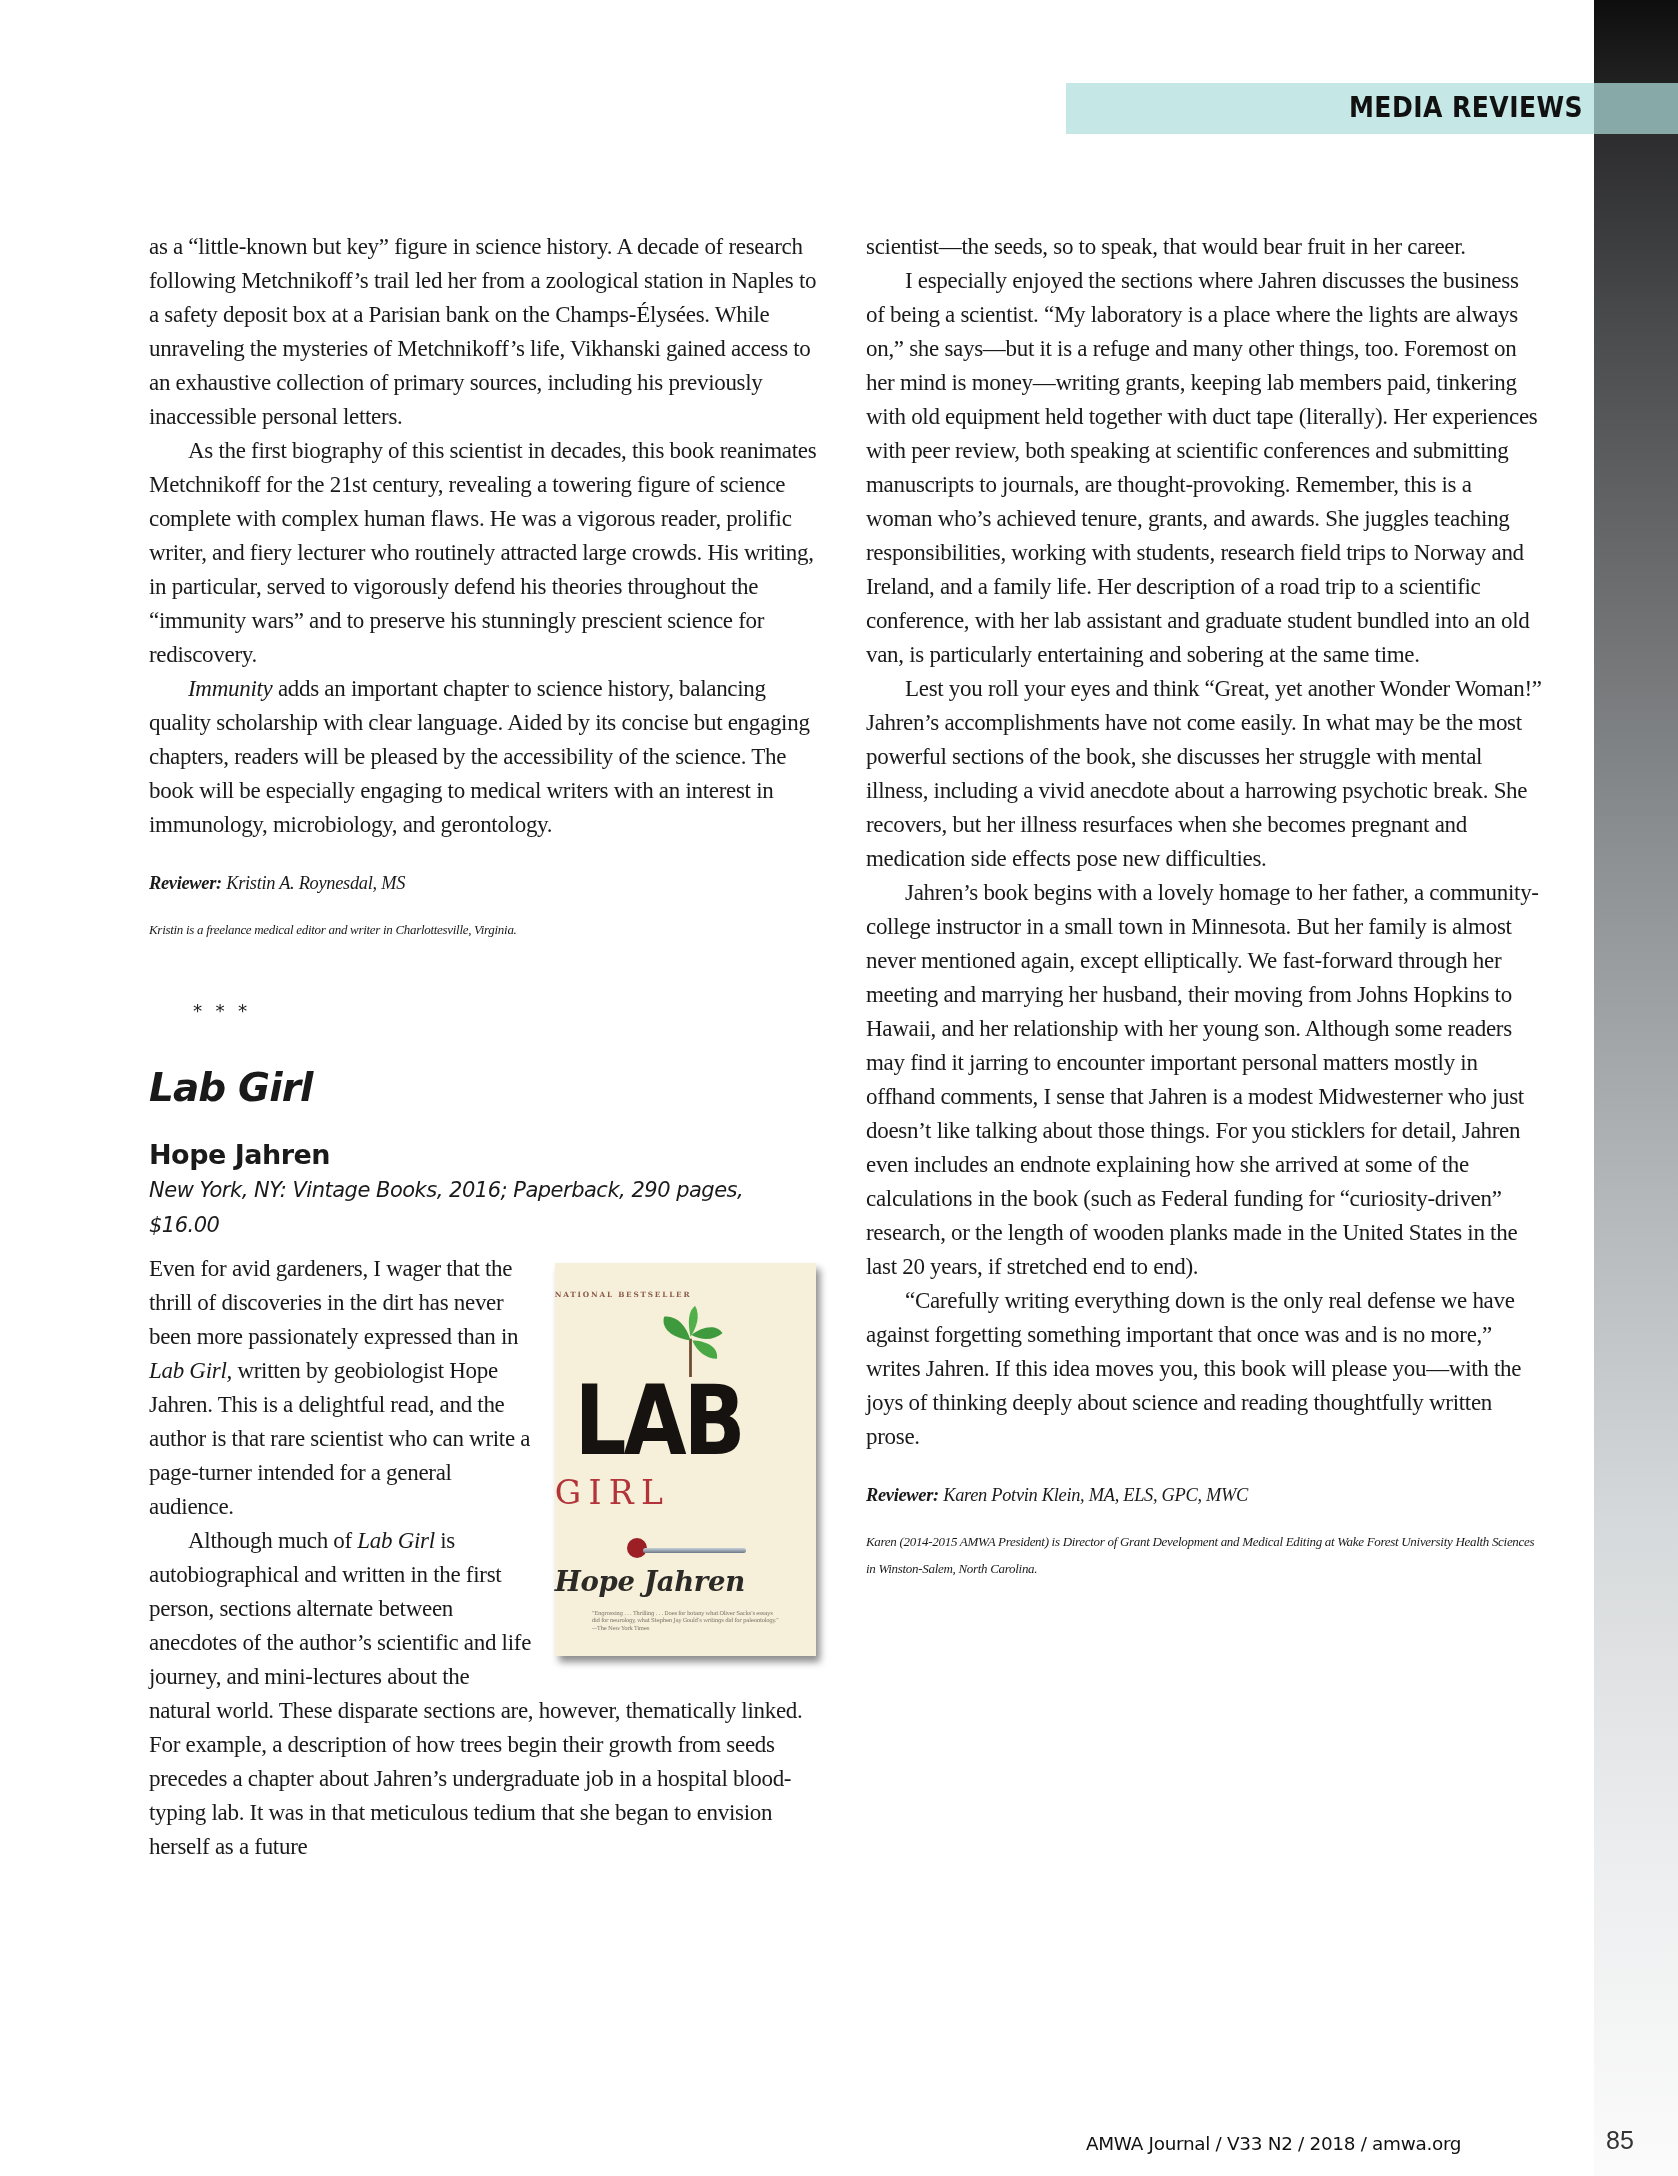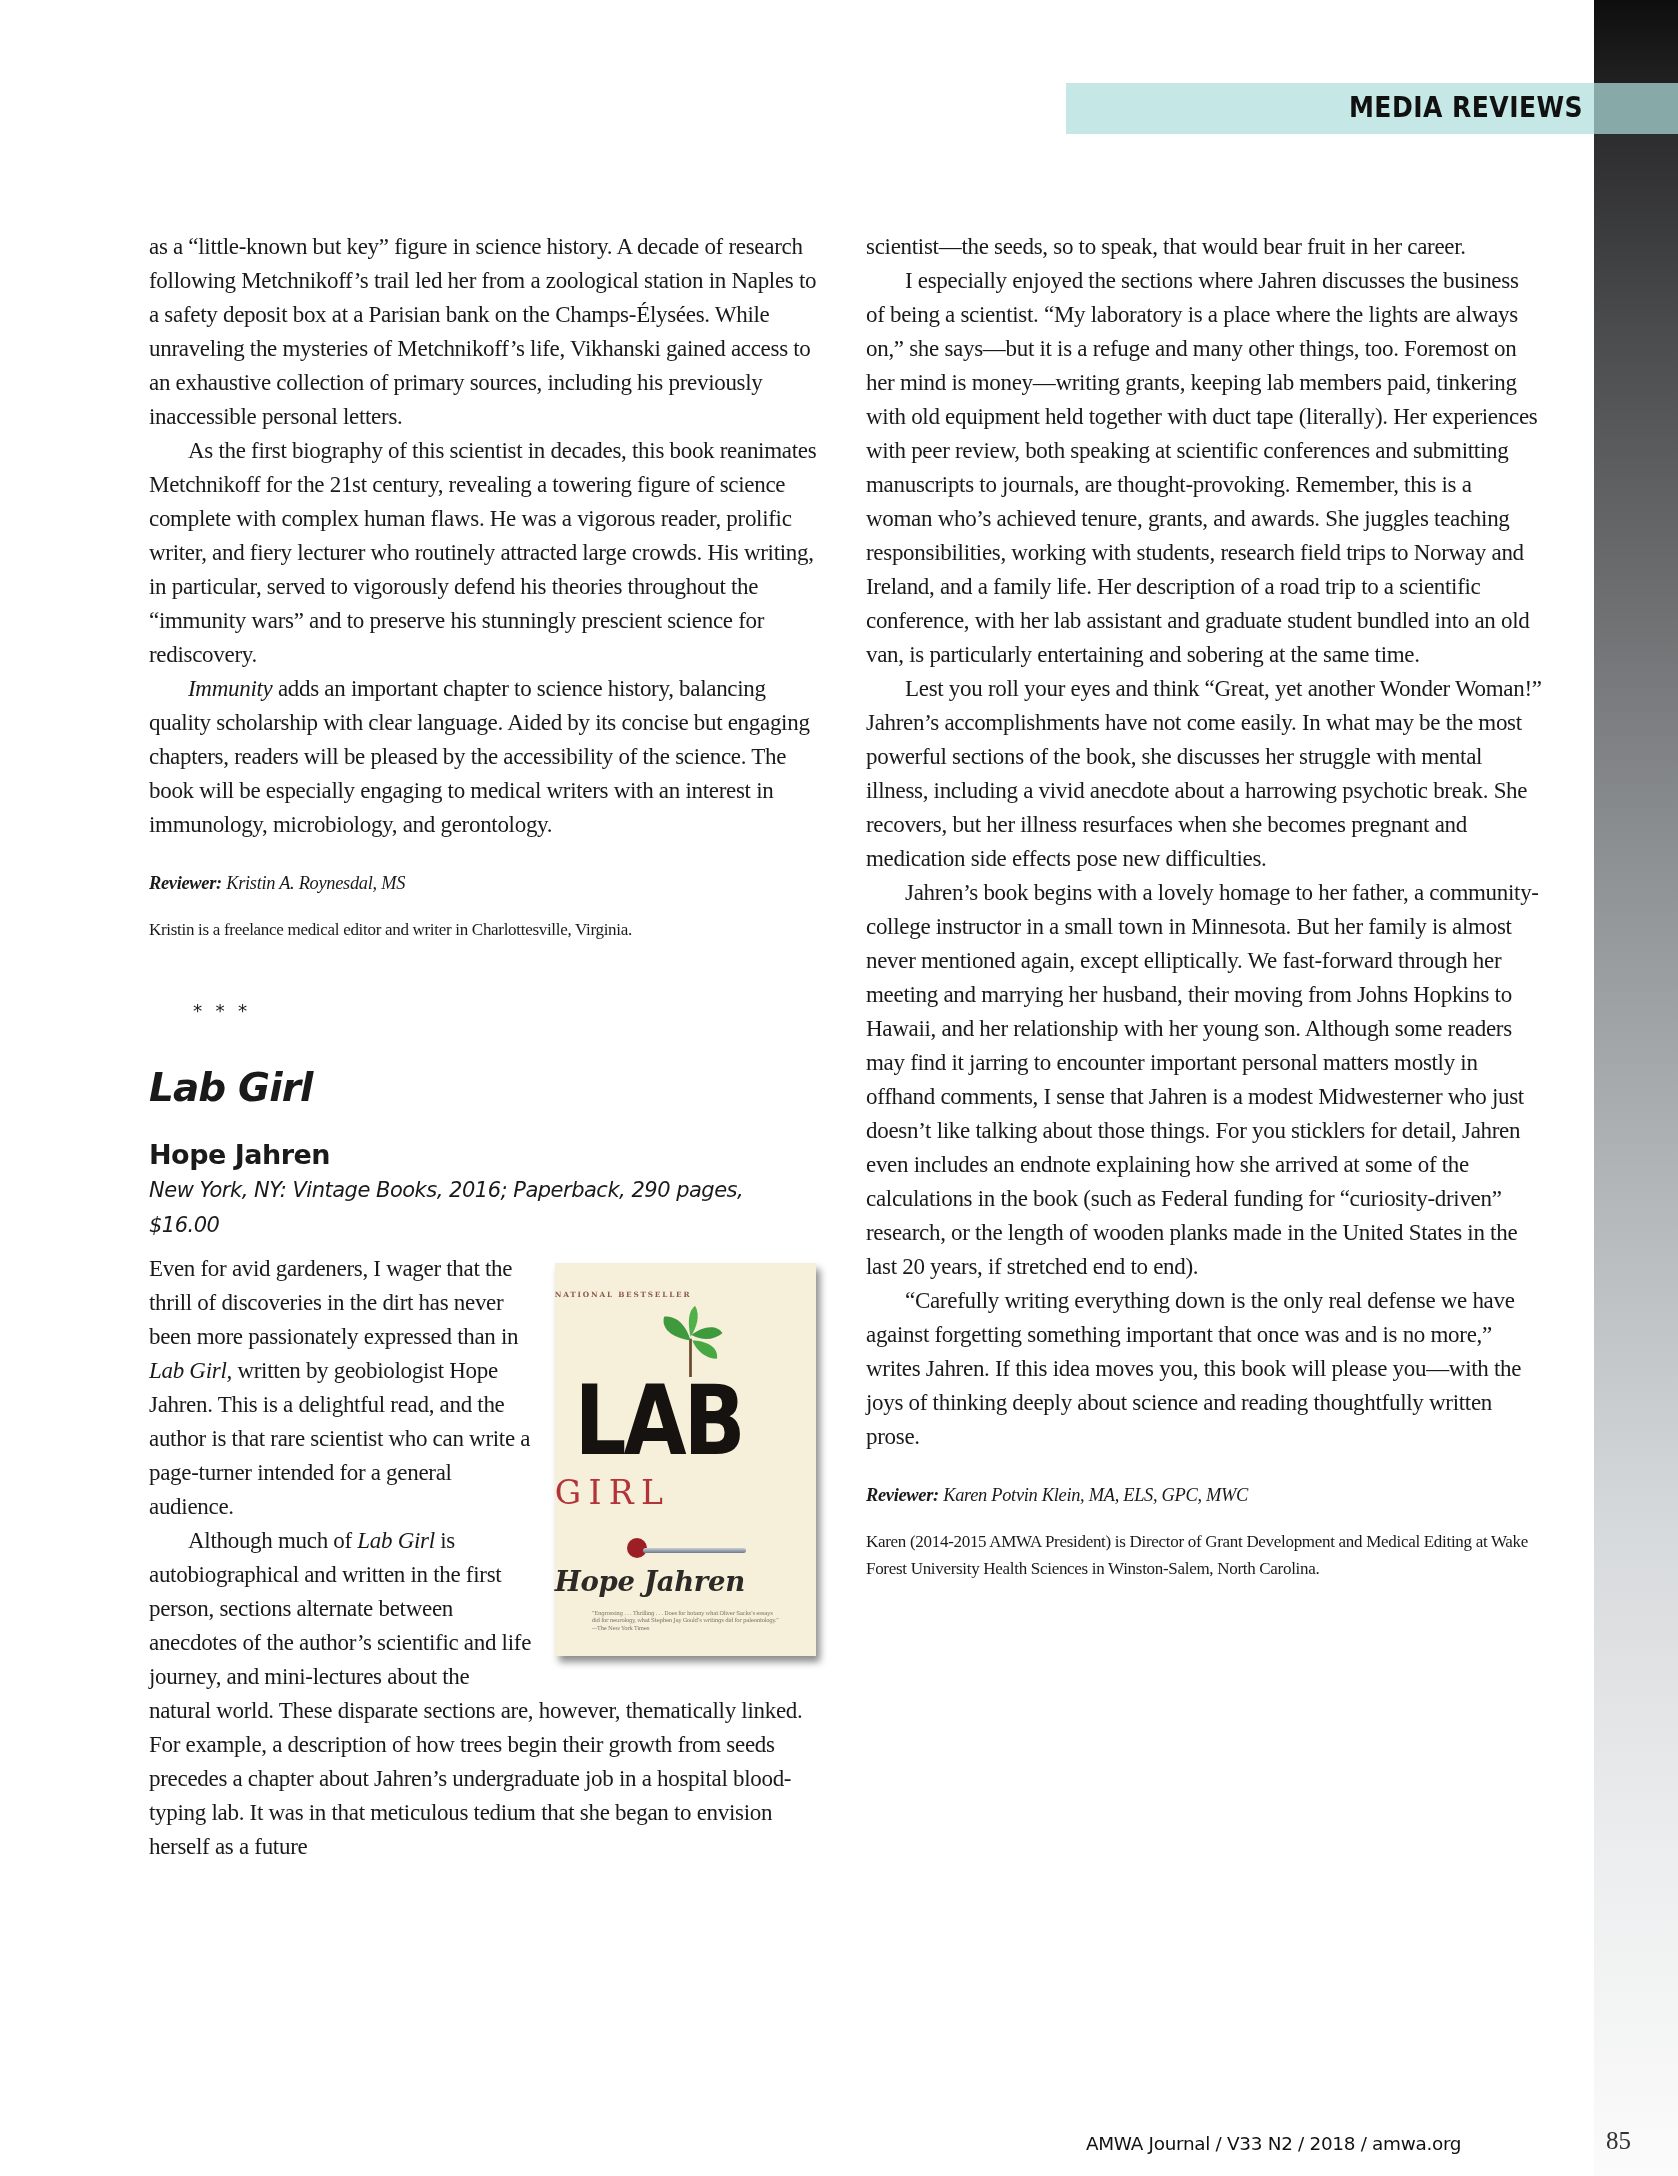--- a/index.html
+++ b/index.html
@@ -32,21 +32,21 @@
   .col-left { left: 149px; width: 676px; }
   .col-right { left: 866px; width: 676px; }
   .col p { margin: 0; text-align: left; }
   .col p.indent { text-indent: 39px; }
   .col p.cont { text-indent: 0; }
   em, i { }
   .reviewer {
     font-style: italic; font-size: 18.4px; line-height: 26px; margin-top: 27.5px !important;
   }
   .reviewer b { font-weight: bold; }
-  .bio { font-size: 17px; line-height: 27px; margin-top: 20px !important; }
+  .bio { font-style: italic; font-size: 13px; line-height: 27px; margin-top: 20px !important; }
   .separator {
     text-align: center; font-family: "DejaVu Sans", sans-serif; font-size: 18.4px;
     margin-top: 51px !important; letter-spacing: 3.7px; padding-left: 44px;
   }
   .book-title {
     font-family: "DejaVu Sans", sans-serif; font-style: italic; font-weight: bold;
     font-size: 39px; line-height: 46px; margin-top: 37px !important; letter-spacing: -0.9px;
   }
   .book-author {
     font-family: "DejaVu Sans", sans-serif; font-weight: bold; font-size: 27px;
@@ -95,21 +95,21 @@
     position: absolute; top: 347px; left: 37px; right: 37px; font-size: 5.5px; line-height: 7.3px;
     color: #7a7366;
   }
   .footer {
     position: absolute; left: 1086px; top: 2130px; height: 27.5px; line-height: 27.5px;
     font-family: "DejaVu Sans", sans-serif; font-size: 18.4px; color: #111;
     letter-spacing: -0.3px;
   }
   .page-num {
     position: absolute; left: 1606px; top: 2125px; height: 31px; line-height: 31px;
-    font-family: Liberation Serif, serif; font-size: 25px; color: #333; text-align: right;
+    font-family: Liberation Sans, sans-serif; font-size: 25px; color: #333; text-align: right;
   }
 </style>
 </head>
 <body>
 
 <div class="side-strip"></div>
 <div class="header-band"></div>
 <div class="header-band-dark"></div>
 <div class="header-title">MEDIA REVIEWS</div>
 

